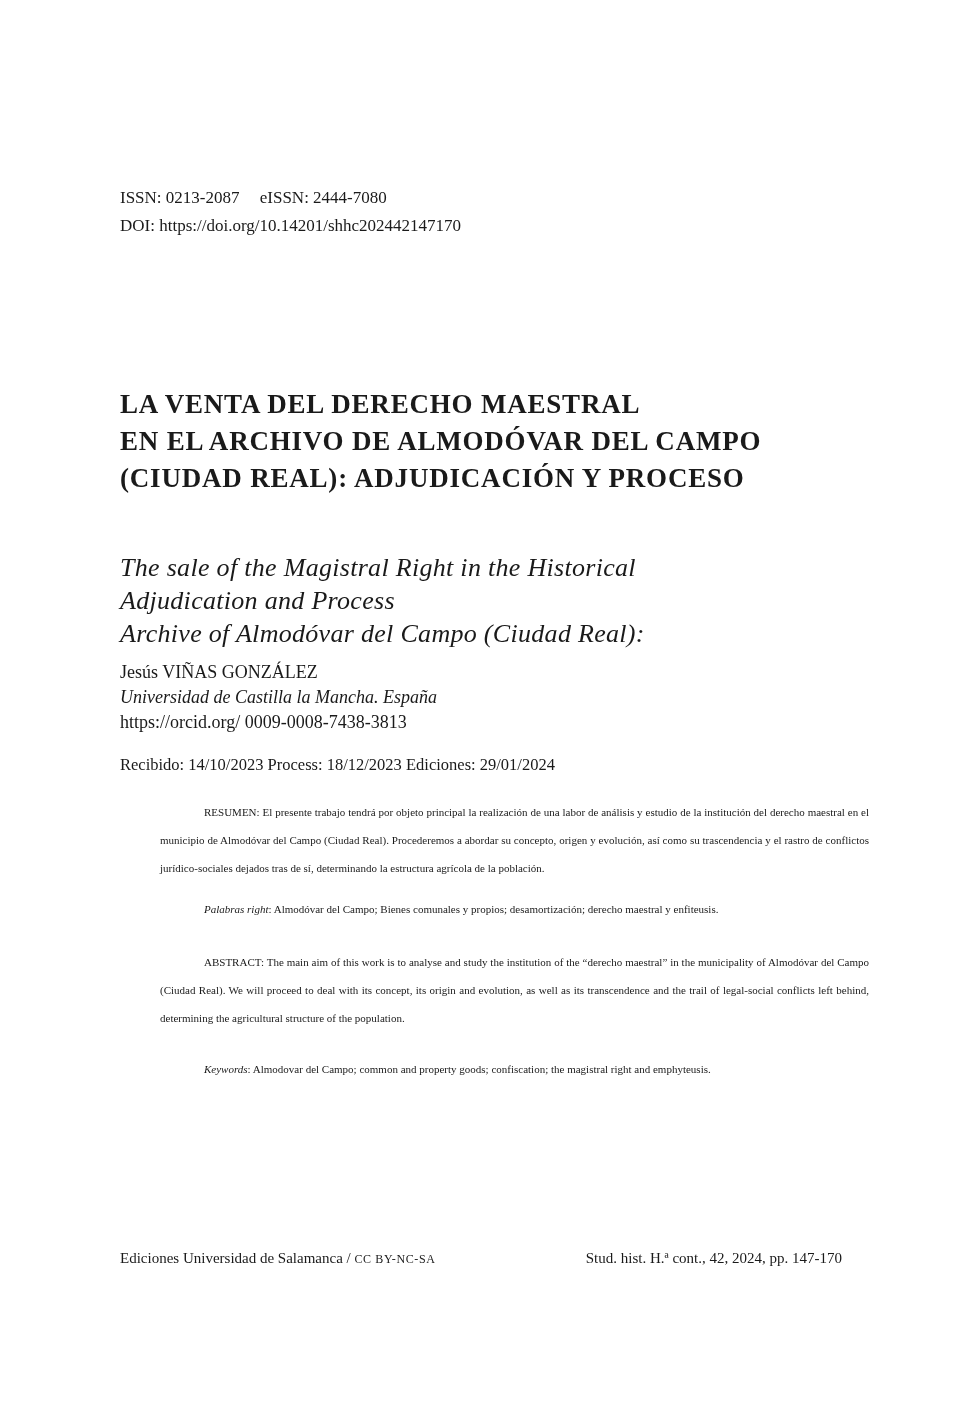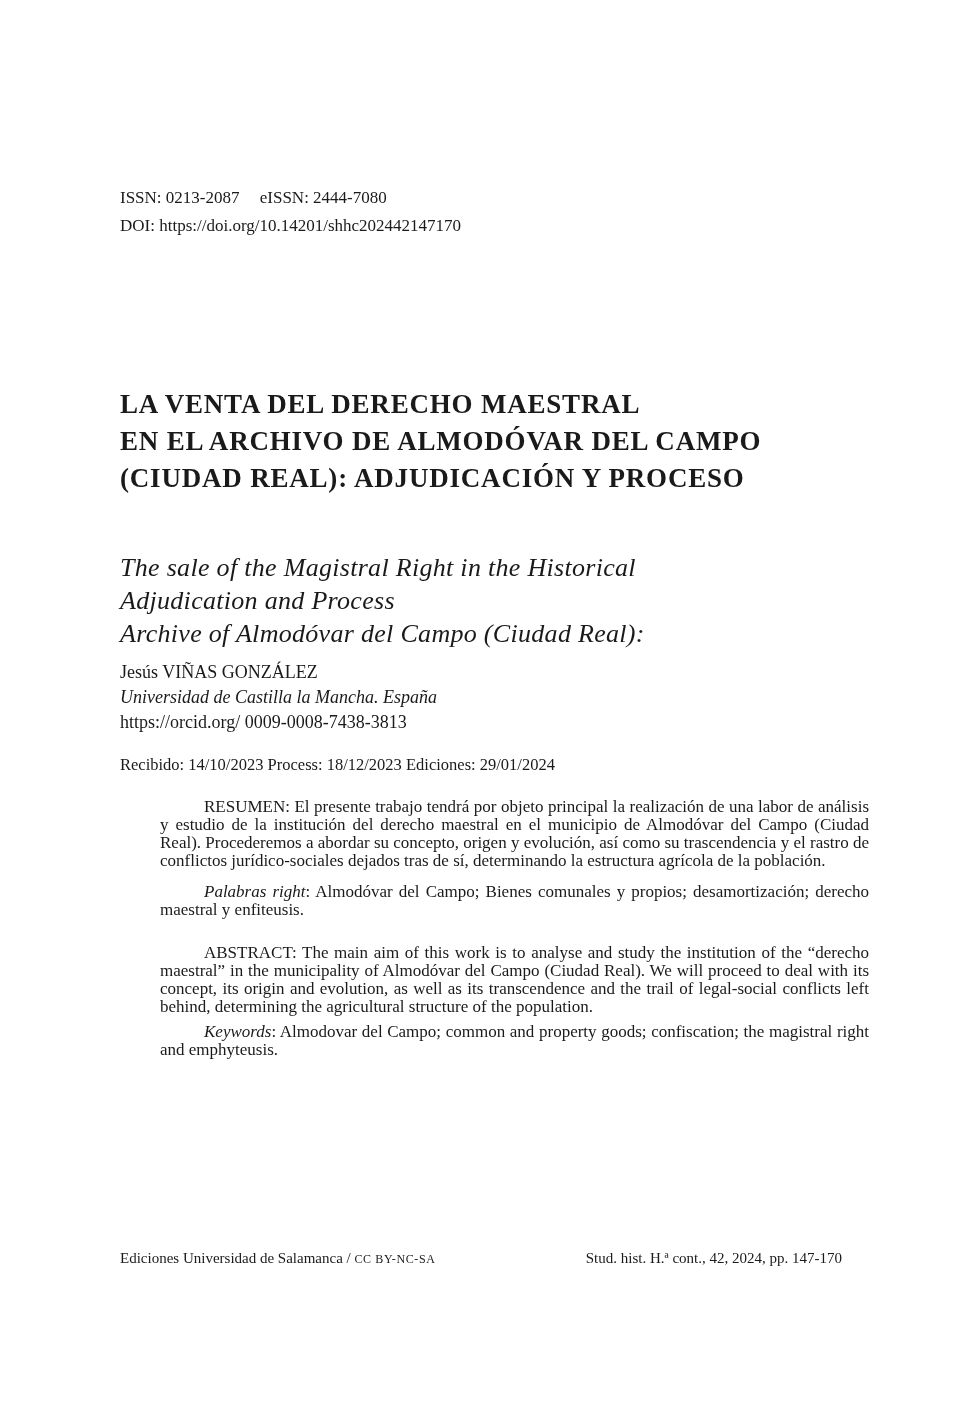--- a/index.html
+++ b/index.html
@@ -32,29 +32,29 @@
     font-weight: normal;
     font-style: italic;
     line-height: 33px;
     letter-spacing: 0.3px;
   }
   .author-block { font-size: 18px; line-height: 25px; }
   .author-affiliation { font-style: italic; }
   .dates { margin-top: 19px; font-size: 16.5px; line-height: 22px; }
   .abstract {
     margin: 0 0 0 40px;
-    font-size: 17px;
-    line-height: 18px;
+    font-size: 11px;
+    line-height: 28px;
     text-align: justify;
     text-indent: 44px;
   }
   .abs-es { margin-top: 22px; }
   .kw-es  { margin-top: 13px; }
   .abs-en { margin-top: 25px; }
-  .kw-en  { margin-top: 7px; }
+  .kw-en  { margin-top: 23px; }
   .ital-label { font-style: italic; }
   .footer {
     position: absolute;
     left: 120px;
     right: 132px;
     top: 1248px;
     display: flex;
     justify-content: space-between;
     align-items: baseline;
     font-size: 15px;

